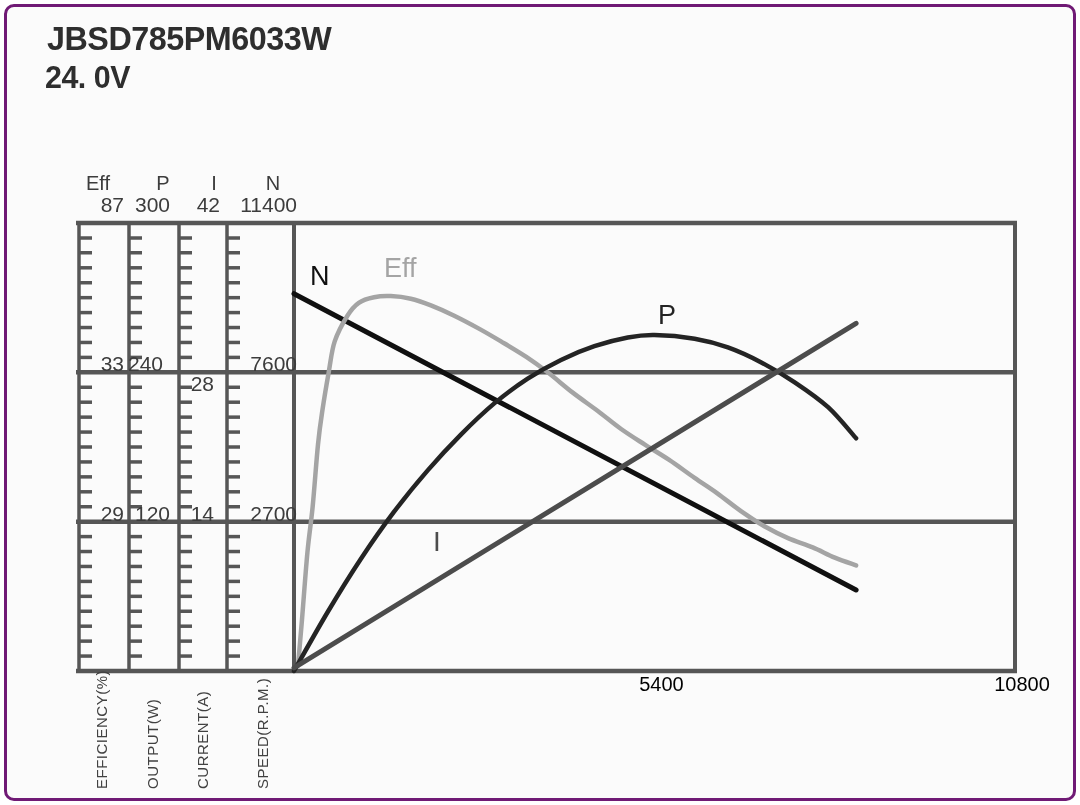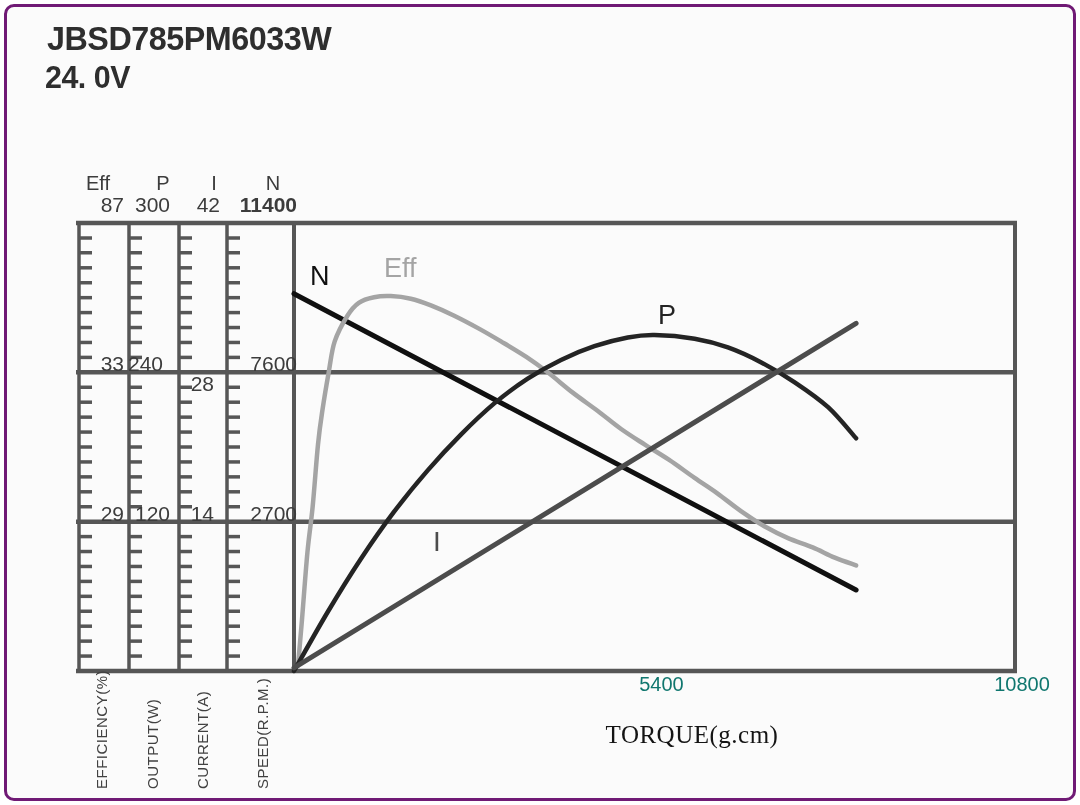--- a/index.html
+++ b/index.html
@@ -4,21 +4,21 @@
 <style>
   html,body{margin:0;padding:0;background:#ffffff;}
   body{width:1080px;height:805px;position:relative;font-family:"Liberation Sans",sans-serif;}
   .frame{position:absolute;inset:4px;border:3px solid #701a75;border-radius:10px;background:#fbfbfb;overflow:hidden;}
   .title-model{position:absolute;left:40px;top:12px;font-size:34px;font-weight:700;color:#2e2e2e;letter-spacing:-0.5px;transform:scaleX(.95);transform-origin:left top;white-space:nowrap;}
   .title-voltage{position:absolute;left:38px;top:52px;font-size:32px;font-weight:700;color:#2e2e2e;letter-spacing:-0.5px;transform:scaleX(.95);transform-origin:left top;white-space:nowrap;}
   #chart-svg{position:absolute;left:0;top:0;}
   .lbl{position:absolute;color:#3c3c3c;white-space:nowrap;line-height:1;}
   .hdr{font-size:20px;text-align:center;width:120px;}
   .num{font-size:21px;text-align:right;width:110px;}
-  .xnum{font-size:20px;text-align:center;width:120px;color:#0f766e;}
+  .xnum{font-size:20px;text-align:center;width:120px;color:#000000;}
   .rot{writing-mode:vertical-rl;transform:rotate(180deg);font-size:15px;color:#414141;letter-spacing:0.5px;height:114px;line-height:18px;}
   .curve-lbl{font-size:27px;font-weight:500;}
   .torque{position:absolute;left:560px;top:714px;width:250px;text-align:center;font-family:"Liberation Serif",serif;font-size:25px;color:#141414;letter-spacing:0.5px;}
 </style>
 </head>
 <body>
 
 <div class="frame">
   <div class="title-model">JBSD785PM6033W</div>
   <div class="title-voltage">24. 0V</div>
@@ -158,26 +158,25 @@
       <div class="lbl num" style="left: 53px; top: 187px;">300</div>
       <div class="lbl num" style="left: 46px; top: 346.333px;">240</div>
       <div class="lbl num" style="left: 53px; top: 495.667px;">120</div>
       <div class="lbl rot" style="left: 137px; top: 668px;">OUTPUT(W)</div>
       <div class="lbl hdr" style="left: 147px; top: 166px;">I</div>
       <div class="lbl num" style="left: 103px; top: 187px; text-align: right;">42</div>
       <div class="lbl num" style="left: 97px; top: 366px;">28</div>
       <div class="lbl num" style="left: 97px; top: 495.667px;">14</div>
       <div class="lbl rot" style="left: 187px; top: 668px;">CURRENT(A)</div>
       <div class="lbl hdr" style="left: 206px; top: 166px;">N</div>
-      <div class="lbl num" style="left: 180px; top: 187px; font-weight: bold;">11400</div>
+      <div class="lbl num" style="left: 180px; top: 187px;">11400</div>
       <div class="lbl num" style="left: 180px; top: 346.333px;">7600</div>
       <div class="lbl num" style="left: 180px; top: 495.667px;">2700</div>
       <div class="lbl rot" style="left: 247px; top: 668px;">SPEED(R.P.M.)</div>
       <div class="lbl xnum" style="left: 594.5px; top: 667px;">5400</div>
       <div class="lbl xnum" style="left: 955px; top: 667px;">10800</div>
       <div class="lbl curve-lbl" style="left: 303px; top: 256px; color: rgb(16, 16, 16); font-size: 27px;">N</div>
       <div class="lbl curve-lbl" style="left: 377px; top: 248px; color: rgb(164, 164, 164); font-size: 27px;">Eff</div>
       <div class="lbl curve-lbl" style="left: 651px; top: 295px; color: rgb(36, 36, 36); font-size: 27px;">P</div>
       <div class="lbl curve-lbl" style="left: 426px; top: 521px; color: rgb(76, 76, 76); font-size: 28px;">I</div>
     </div>
 
-  <div class="torque">TORQUE(g.cm)</div>
 </div>
 
 </body></html>

